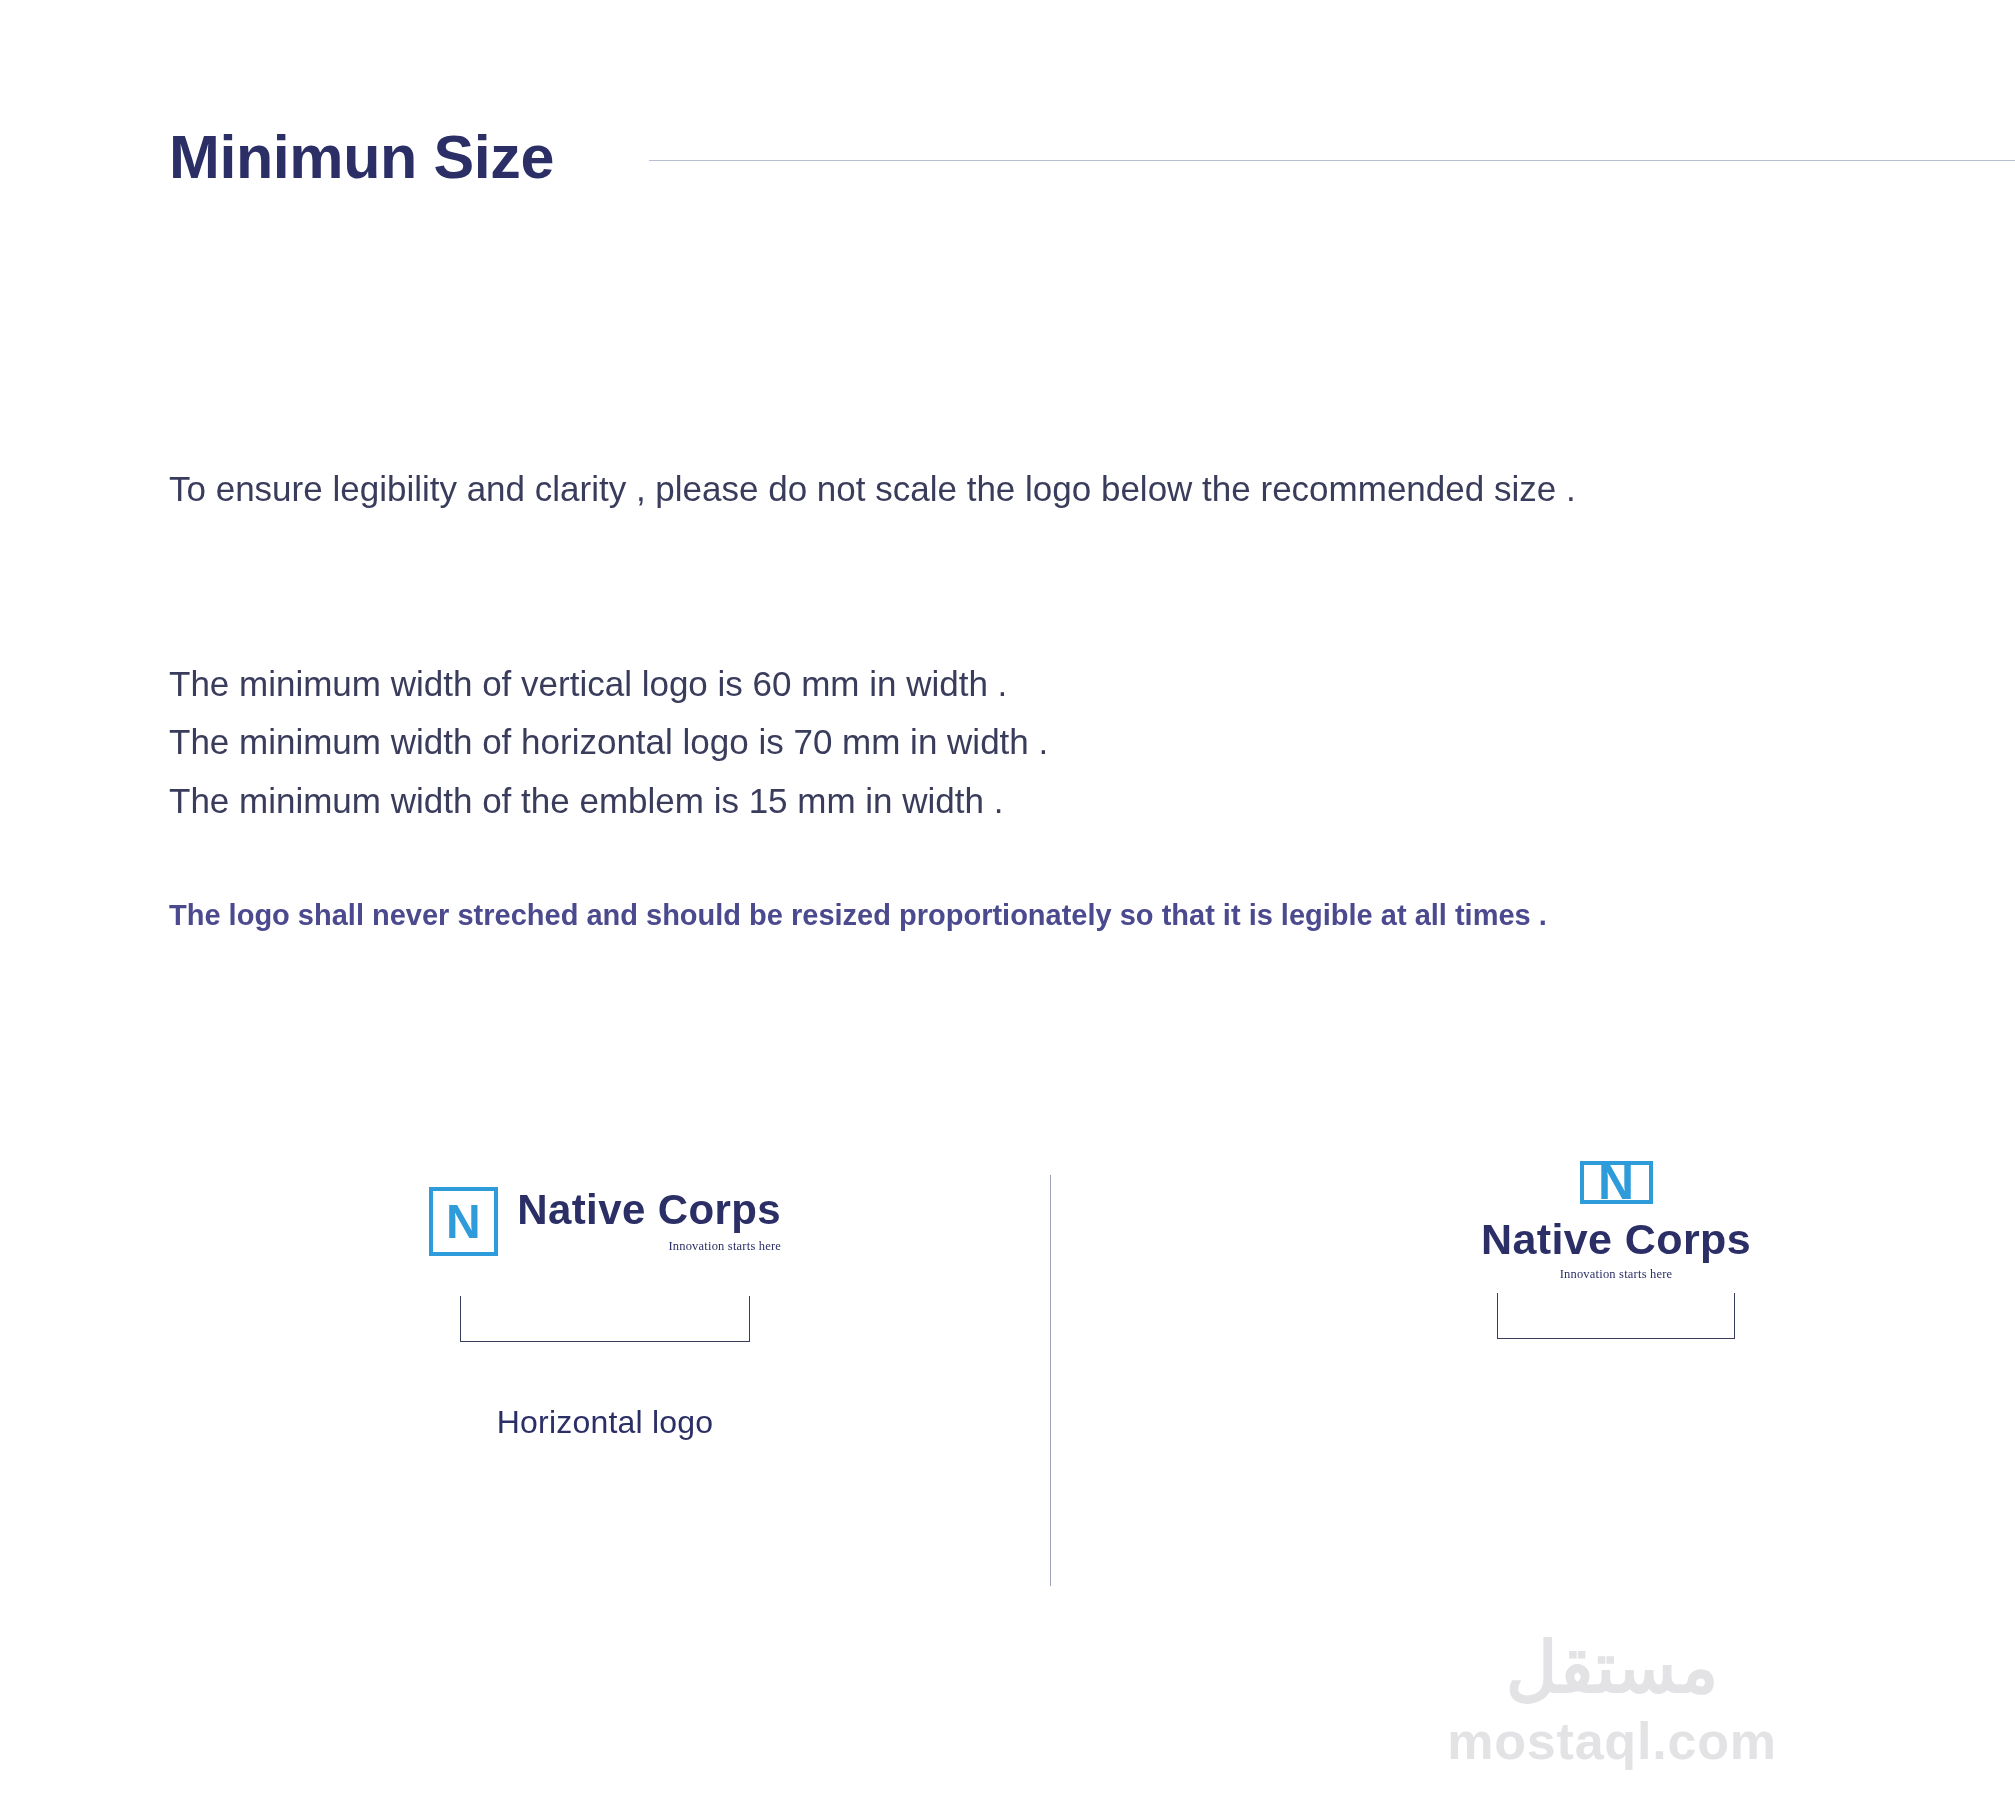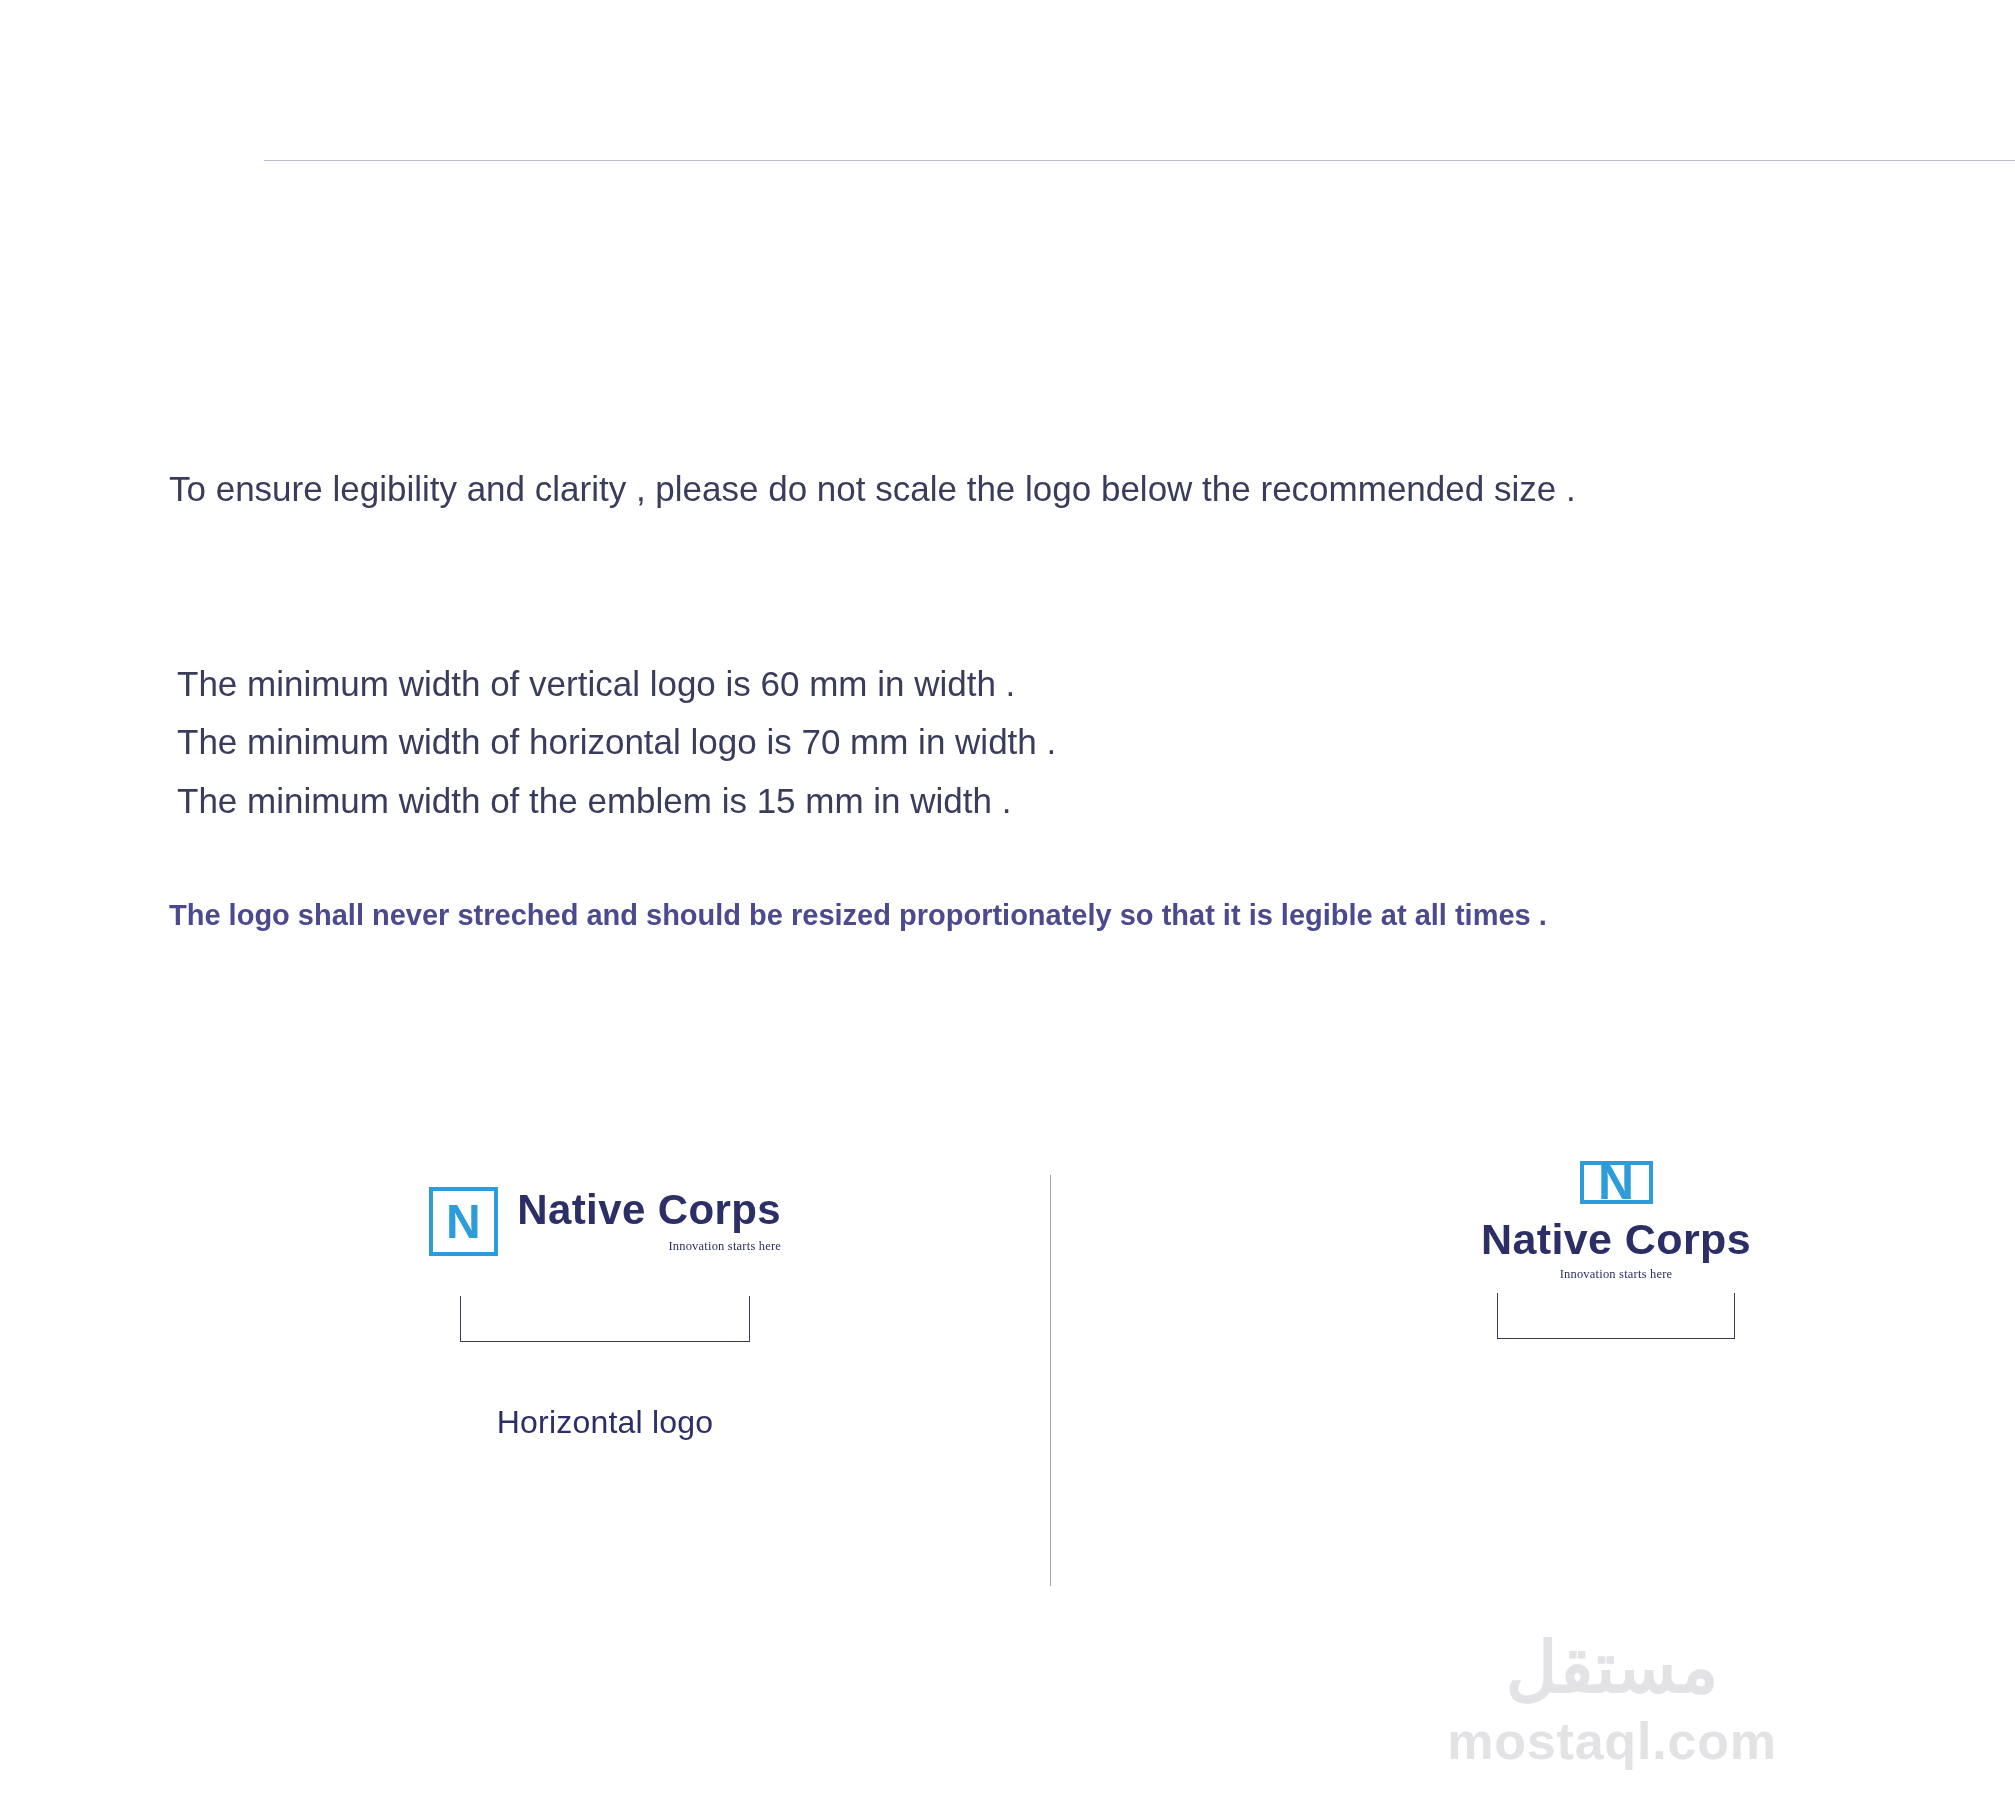--- a/index.html
+++ b/index.html
@@ -54,21 +54,21 @@
   }
   .specs {
     position: absolute;
     left: 169px;
     top: 655px;
     font-size: 35px;
     color: #3a3c5c;
     font-weight: 400;
     line-height: 1.67;
   }
-  .specs div { white-space: nowrap; margin-left: 8px; }
+  .specs div { white-space: nowrap; }
 
   .note {
     position: absolute;
     left: 169px;
     top: 899px;
     font-size: 29px;
     font-weight: bold;
     color: #4c4a8f;
     white-space: nowrap;
   }
@@ -219,20 +219,21 @@
     font-weight: bold;
     letter-spacing: 0.8px;
     margin-top: 12px;
     line-height: 1;
   }
 </style>
 </head>
 <body>
 
 <div class="header">
+  <div class="page-title">Minimun Size</div>
   <div class="title-rule"></div>
 </div>
 
 <div class="intro">To ensure legibility and clarity , please do not scale the logo below the recommended size .</div>
 
 <div class="specs">
   <div>The minimum width of vertical logo is 60 mm in width .</div>
   <div>The minimum width of horizontal logo is 70 mm in width .</div>
   <div>The minimum width of the emblem is 15 mm in width .</div>
 </div>

